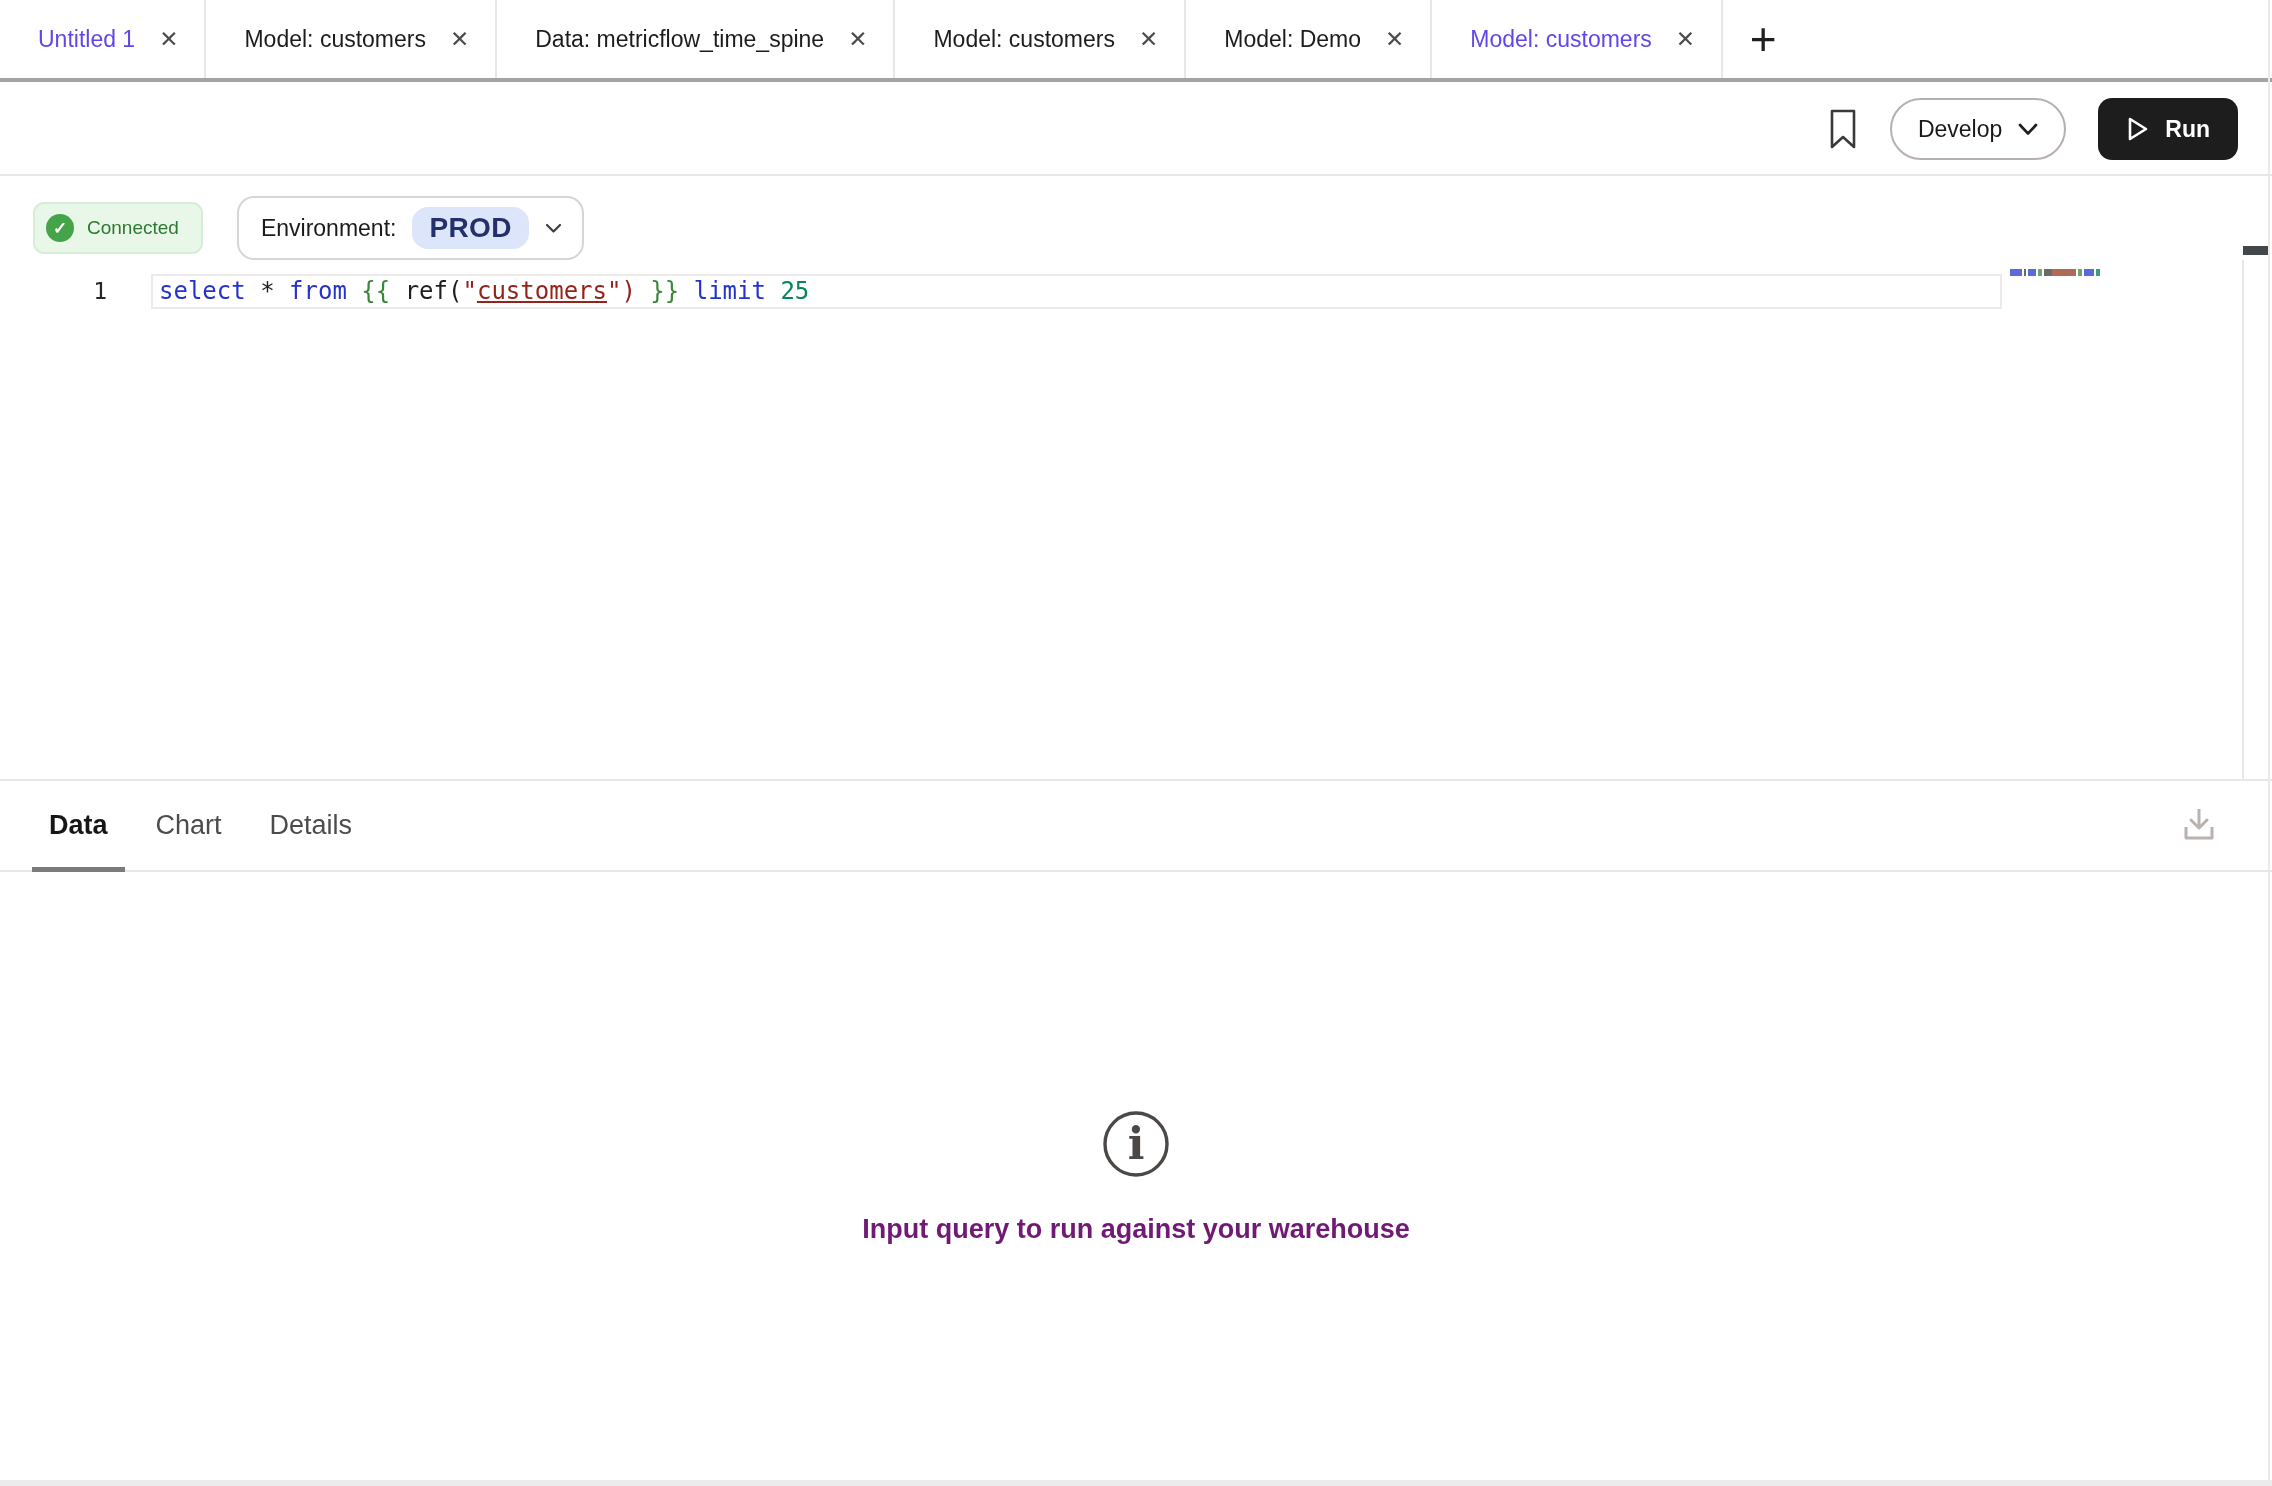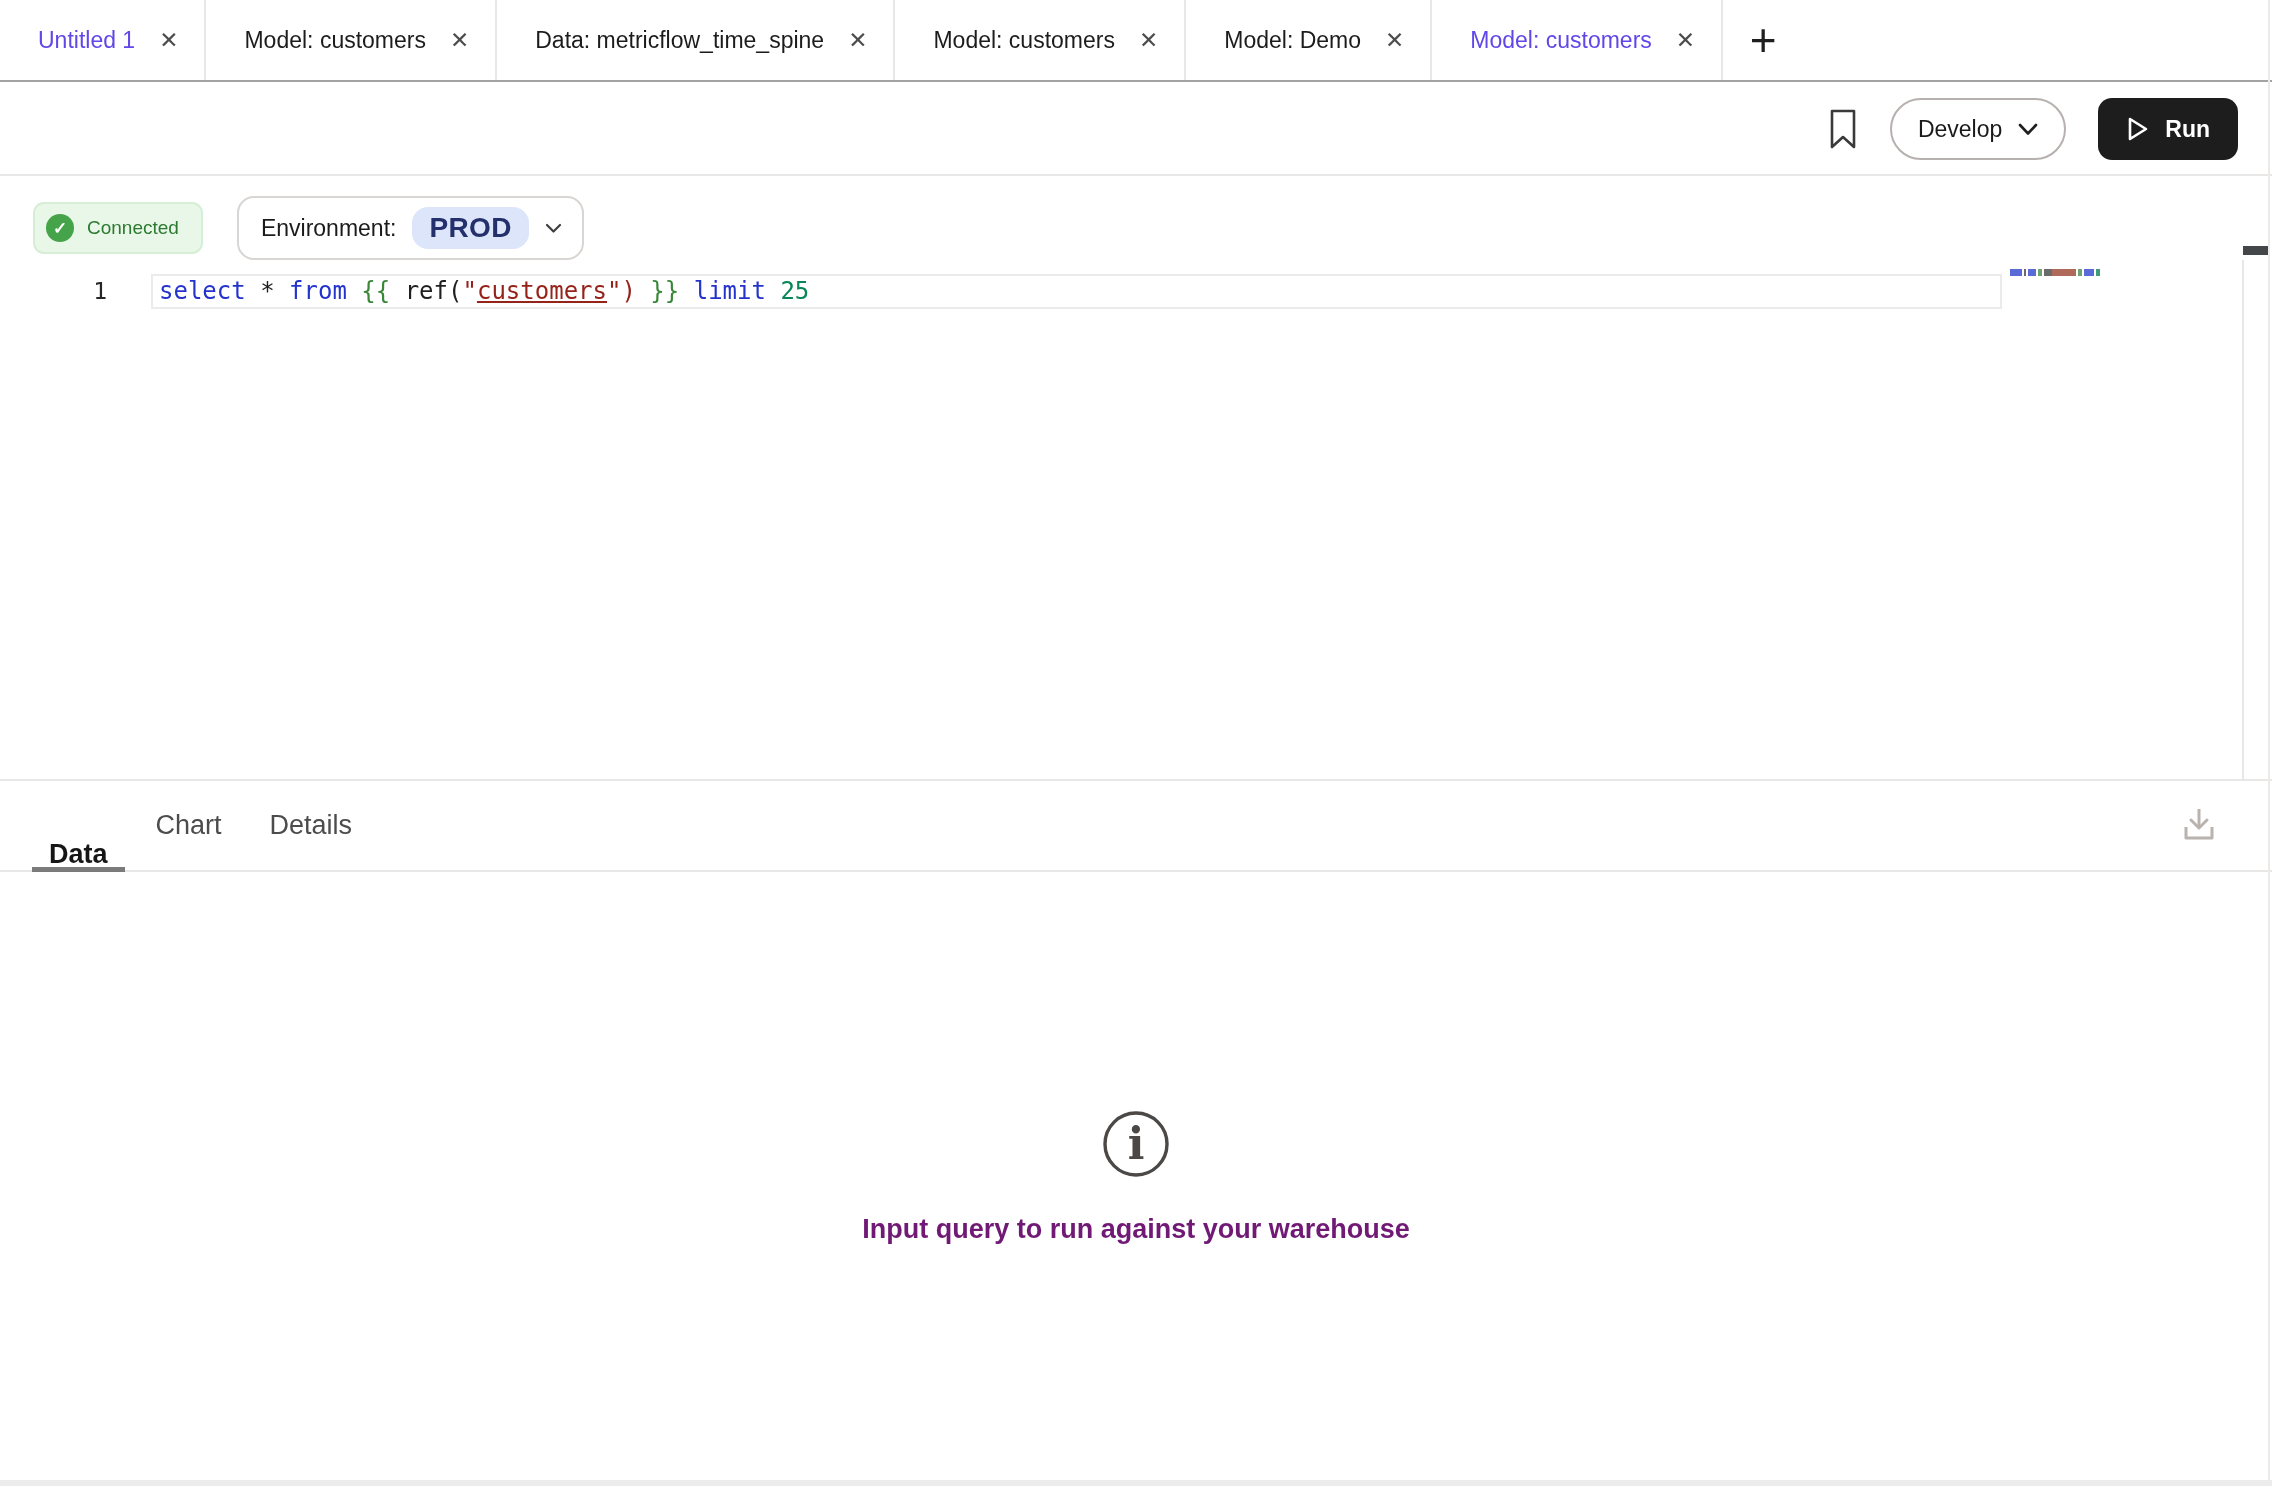--- a/index.html
+++ b/index.html
@@ -2,21 +2,21 @@
 <html style="--accent-purple: #6147e8; --connected-green: #45a349; --connected-bg: #e9f7e9; --prod-chip-bg: #dce5f9; --prod-text: #23306b; --run-button-bg: #1d1d1d;"><head>
 <meta charset="utf-8">
 <style>
   * { box-sizing: border-box; margin: 0; padding: 0; }
   html,body { width: 2272px; height: 1486px; background:#fff; overflow:hidden;
     font-family: "Liberation Sans", sans-serif; color:#1c1c1c; }
   #app { position:relative; width:2272px; height:1486px; background:#fff; }
 
   
   .tabbar { position:absolute; top:0; left:0; right:0; height:82px; display:flex;
-    background:#fff; border-bottom:2px solid #a3a3a3; }
+    background:#fff; border-bottom:4px solid #a3a3a3; }
   .tab { display:flex; align-items:center; gap:24px; padding:0 26px 0 38px;
     border-right:2px solid #e9e7e5; font-size:23px; color:#1c1c1c; cursor:pointer;
     white-space:nowrap; }
   .tab .tab-label.hl { color: var(--accent-purple, #6147e8); }
   .tab-close { font-size:23px; color:#4c4c4c; font-weight:300; line-height:1; }
   .plus-btn { width:80px; display:flex; align-items:center; justify-content:center;
     font-size:46px; font-weight:300; color:#1f1f1f; cursor:pointer; }
 
   
   .toolbar { position:absolute; top:84px; left:0; right:0; height:92px;
@@ -71,21 +71,21 @@
   .scroll-thumb { position:absolute; left:2243px; top:-14px; width:27px; height:9px;
     background:#43474a; cursor:grab; }
 
   
   .results { position:absolute; top:779px; left:0; right:0; bottom:6px;
     border-top:2px solid #e9e7e5; background:#fff; }
   .rtabs { position:relative; height:91px; display:flex; align-items:stretch;
     padding-left:32px; border-bottom:2px solid #e9e7e5; }
   .rtab { position:relative; display:flex; align-items:center; justify-content:center;
     padding:0 17px; margin-right:14px; font-size:27px; color:#4c4c4c; cursor:pointer; }
-  .rtab.active { color:#161616; font-weight:600;align-items:flex-end; }
+  .rtab.active { color:#161616; font-weight:600; }
   .rtab .underline { position:absolute; left:0; right:0; bottom:-2px; height:5px;
     background:#7b7b7b; }
   .download-btn { position:absolute; right:54px; top:50%; transform:translateY(-50%);
     cursor:pointer; }
   .empty { position:absolute; top:91px; left:0; right:0; bottom:0; display:flex;
     flex-direction:column; align-items:center; justify-content:center; gap:34px; }
   .empty-msg { font-size:27px; font-weight:600; color:#701a75; }
 
   .right-edge { position:absolute; top:0; left:2268px; height:1480px;
     border-left:2px solid #eceae8; }

